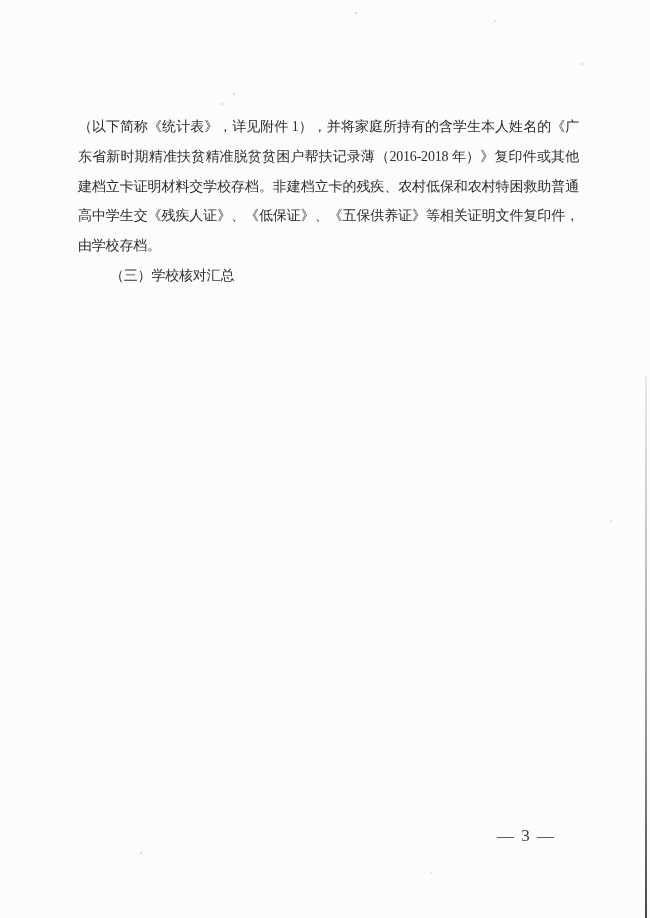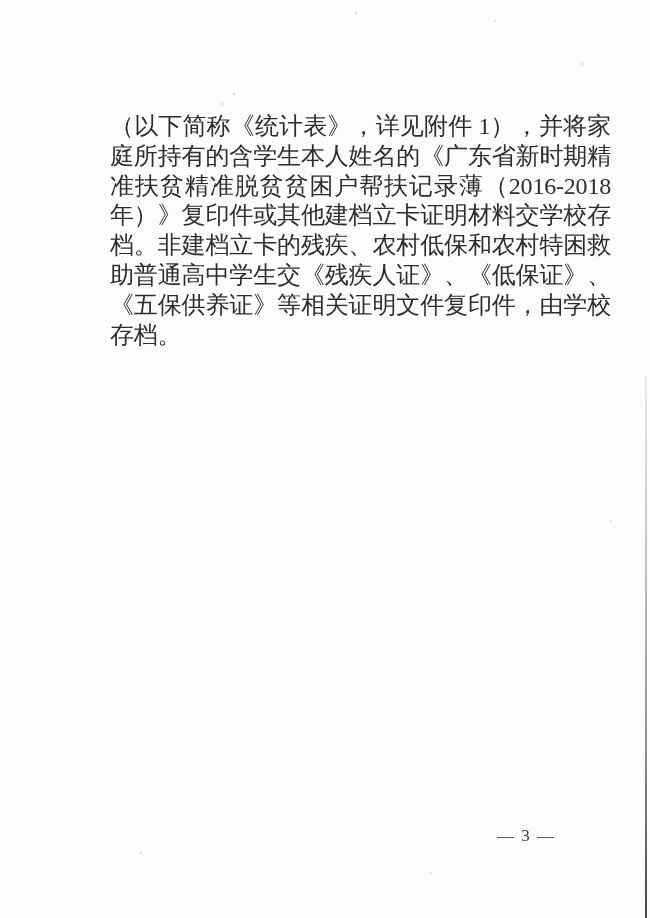--- a/index.html
+++ b/index.html
@@ -13,26 +13,25 @@
     height: 918px;
     background: #fcfcfa;
     overflow: hidden;
     font-family: "Liberation Serif", "DejaVu Serif", serif;
   }
   .doc-body {
     position: absolute;
     left: 78px;
     top: 112px;
     width: 501px;
-    font-size: 24px;
+    font-size: 14px;
     line-height: 29.8px;
     letter-spacing: -0.2px;
     text-align: justify;
     color: #2e2c2b;
-    margin-left: 32px;
   }
   p.para {
     margin: 0;
     padding: 0;
     text-indent: 32px;
   }
   p.para.no-indent {
     text-indent: 0;
   }
   .bold-seg {
@@ -79,20 +78,21 @@
 </head>
 <body>
 
 <div class="page">
 
   <div class="doc-body">
 
     <p class="para no-indent">（以下简称《统计表》，详见附件 1），并将家庭所持有的含学生本人姓名的《广东省新时期精准扶贫精准脱贫贫困户帮扶记录薄（2016-2018 年）》复印件或其他建档立卡证明材料交学校存档。非建档立卡的残疾、农村低保和农村特困救助普通高中学生交《残疾人证》、《低保证》、《五保供养证》等相关证明文件复印件，由学校存档。</p>
 
 
+    <p class="para">（三）学校核对汇总</p>
 
 
 
 
   </div>
 
   <div class="page-number">— 3 —</div>
 
   <div class="scan-line"></div>
 

